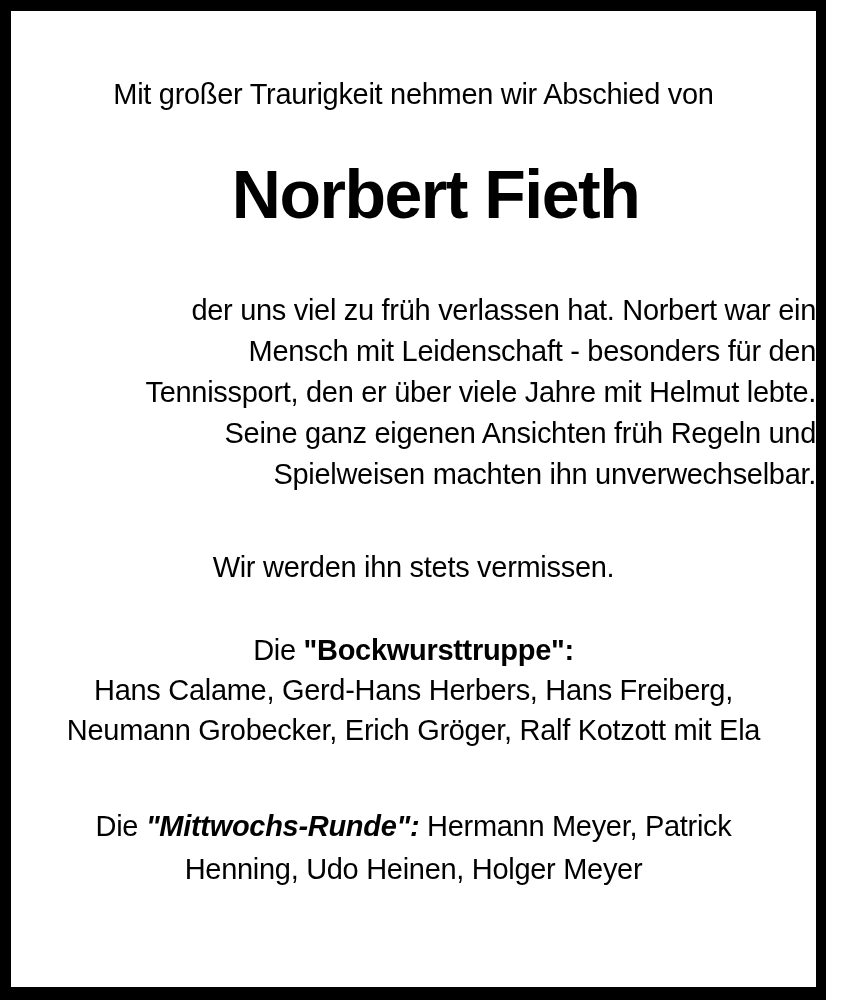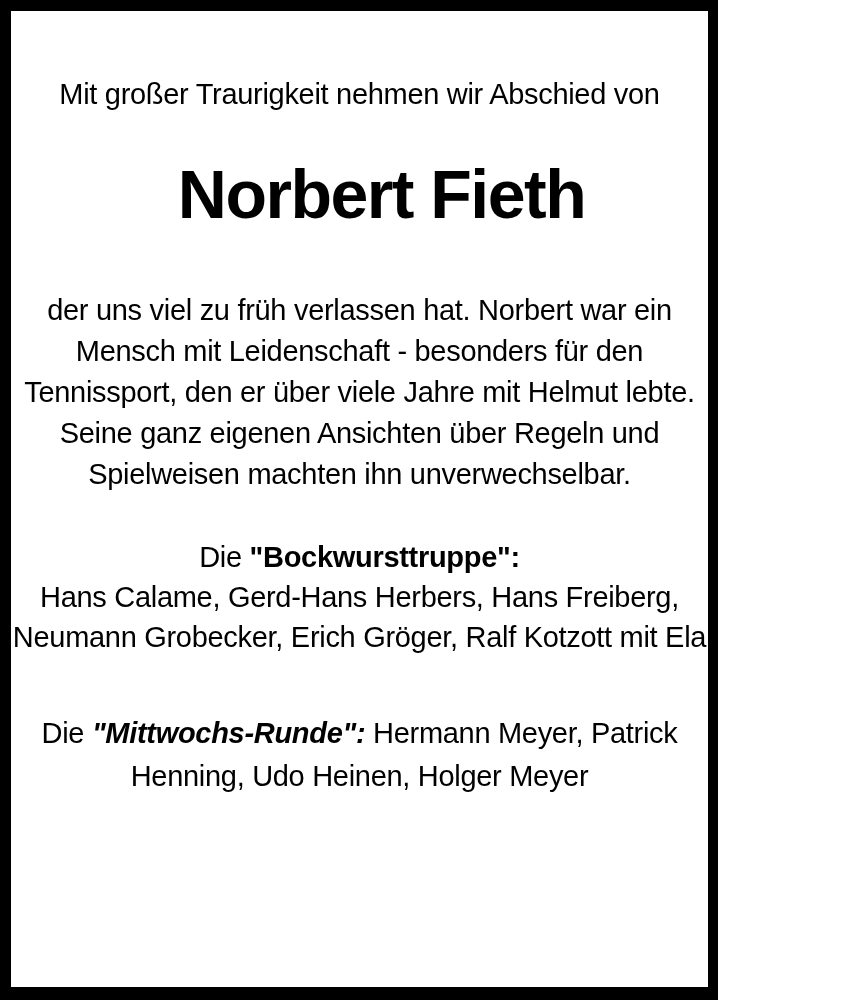--- a/index.html
+++ b/index.html
@@ -2,21 +2,21 @@
 <html lang="de"><head>
 <meta charset="utf-8">
 <style>
   html, body {
     margin: 0;
     padding: 0;
     background: #ffffff;
   }
   .page {
     position: relative;
-    width: 718px;
+    width: 826px;
     height: 1000px;
     background: #ffffff;
     overflow: hidden;
     font-family: "Liberation Sans", "DejaVu Sans", sans-serif;
     color: #000000;
   }
   .frame {
     position: absolute;
     inset: 0;
     box-sizing: border-box;
@@ -42,20 +42,21 @@
     letter-spacing: -1.5px;
     line-height: 82px;
     padding-left: 44px;
   }
   .tribute {
     margin-top: 55px;
     font-size: 29px;
   }
   .tribute .line {
     line-height: 41px;
+    text-align: right;
   }
   .farewell {
     margin-top: 52px;
     font-size: 29px;
     line-height: 41px;
   }
   .group1 {
     margin-top: 42px;
     font-size: 29px;
   }
@@ -80,24 +81,25 @@
   <div class="frame">
 
     <div class="intro">Mit großer Traurigkeit nehmen wir Abschied von</div>
 
     <h1 class="name">Norbert Fieth</h1>
 
     <div class="tribute">
       <div class="line">der uns viel zu früh verlassen hat. Norbert war ein</div>
       <div class="line">Mensch mit Leidenschaft - besonders für den</div>
       <div class="line">Tennissport, den er über viele Jahre mit Helmut lebte.</div>
-      <div class="line">Seine ganz eigenen Ansichten über Regeln und</div>
+      <div class="line">Seine ganz eigenen Ansichten früh Regeln und</div>
       <div class="line">Spielweisen machten ihn unverwechselbar.</div>
     </div>
 
+    <div class="farewell">Wir werden ihn stets vermissen.</div>
 
     <div class="group1">
       <div class="group-heading">
         <span>Die</span>
         <span class="b">"Bockwursttruppe":</span>
       </div>
       <div class="line">Hans Calame, Gerd-Hans Herbers, Hans Freiberg,</div>
       <div class="line">Neumann Grobecker, Erich Gröger, Ralf Kotzott mit Ela</div>
     </div>
 

